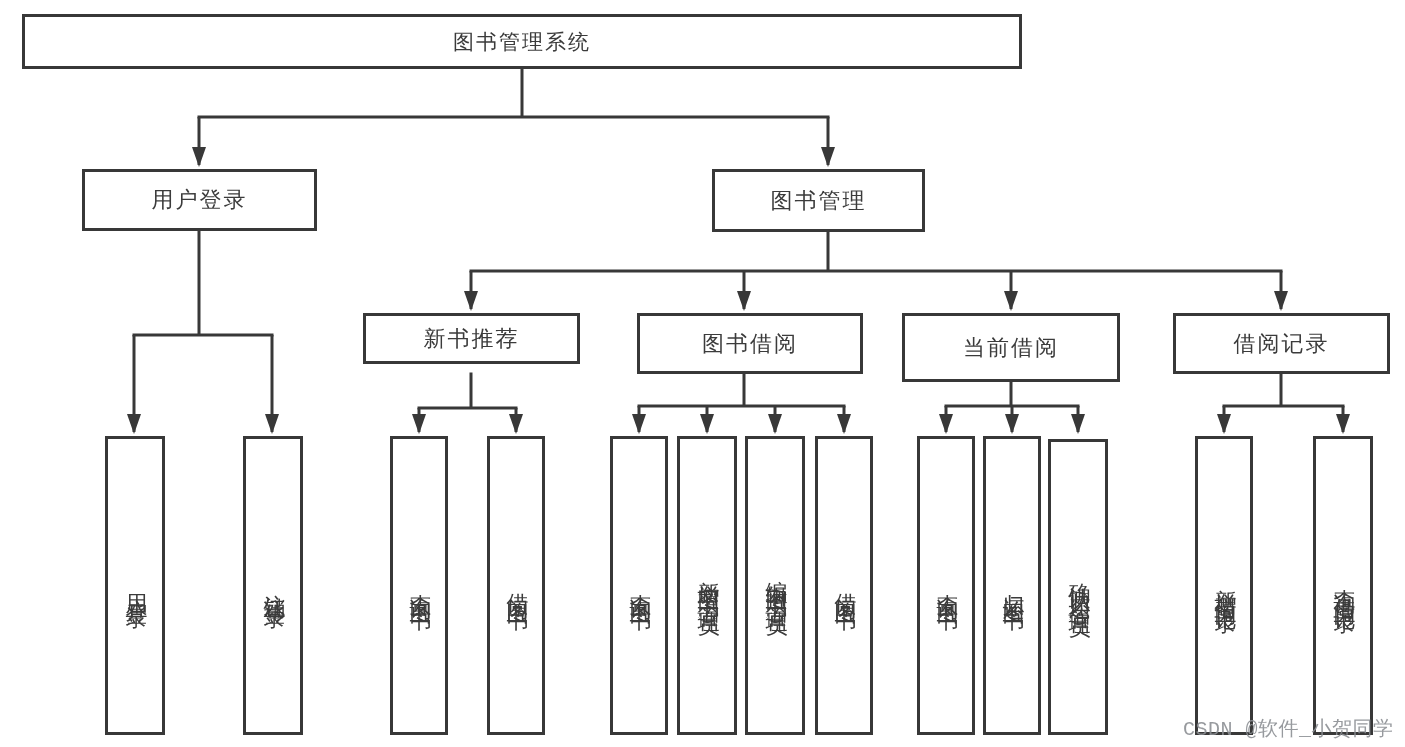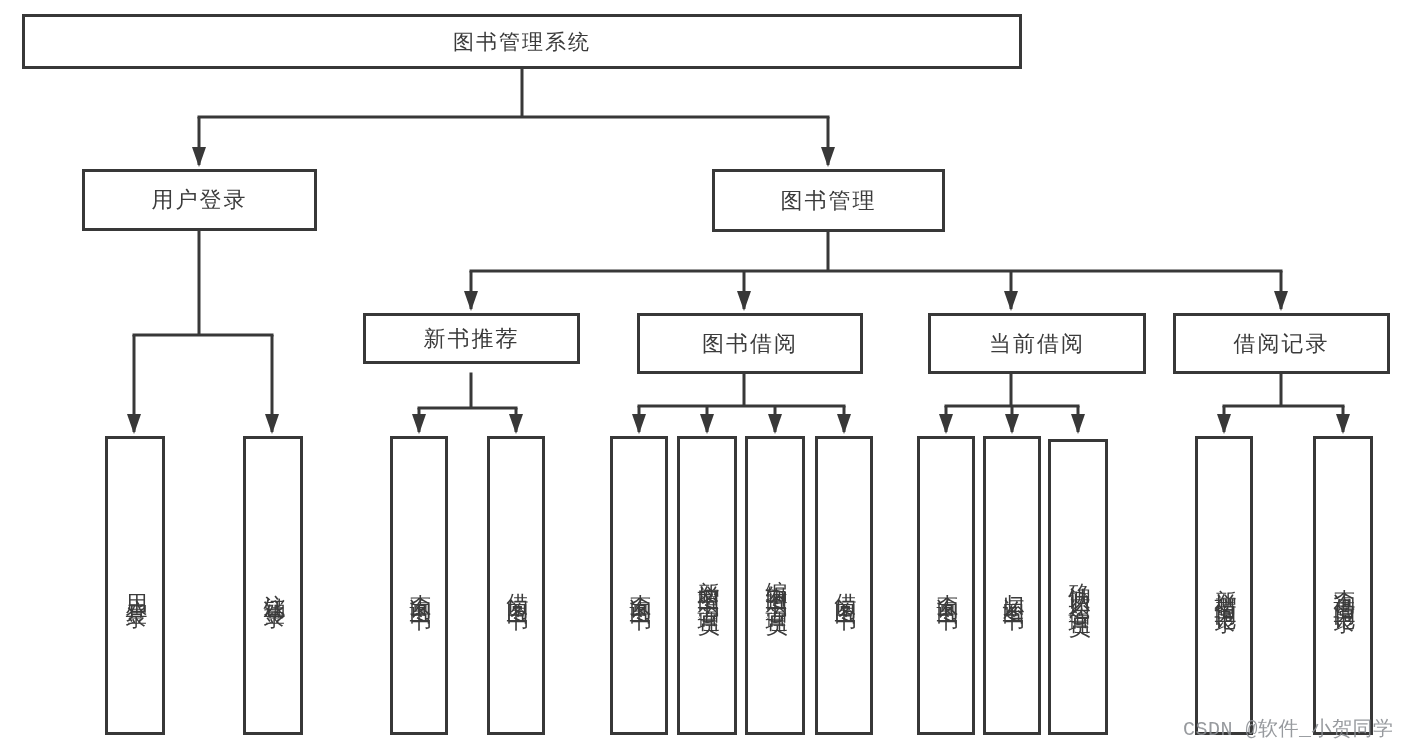--- a/index.html
+++ b/index.html
@@ -109,31 +109,31 @@
     </g>
   </svg>
 
   <div class="node h root-box" style="left:22px; top:14px; width:1000px; height:55px;">
     <span>图书管理系统</span>
   </div>
 
   <div class="node h" style="left:82px; top:169px; width:235px; height:62px;">
     <span>用户登录</span>
   </div>
-  <div class="node h" style="left:712px; top:169px; width:233px; height:63px;">
+  <div class="node h" style="left:712px; top:169px; width:213px; height:63px;">
     <span>图书管理</span>
   </div>
 
   <div class="node h" style="left:363px; top:313px; width:217px; height:51px;">
     <span>新书推荐</span>
   </div>
   <div class="node h" style="left:637px; top:313px; width:226px; height:61px;">
     <span>图书借阅</span>
   </div>
-  <div class="node h" style="left:928px; top:313px; width:218px; height:61px;">
+  <div class="node h" style="left:902px; top:313px; width:218px; height:69px;">
     <span>当前借阅</span>
   </div>
   <div class="node h" style="left:1173px; top:313px; width:217px; height:61px;align-items:center;">
     <span>借阅记录</span>
   </div>
 
   <div class="node leaf" style="left:105px; top:436px; width:60px; height:299px;">
     <span class="vtext">用户登录</span>
   </div>
   <div class="node leaf" style="left:243px; top:436px; width:60px; height:299px;">

